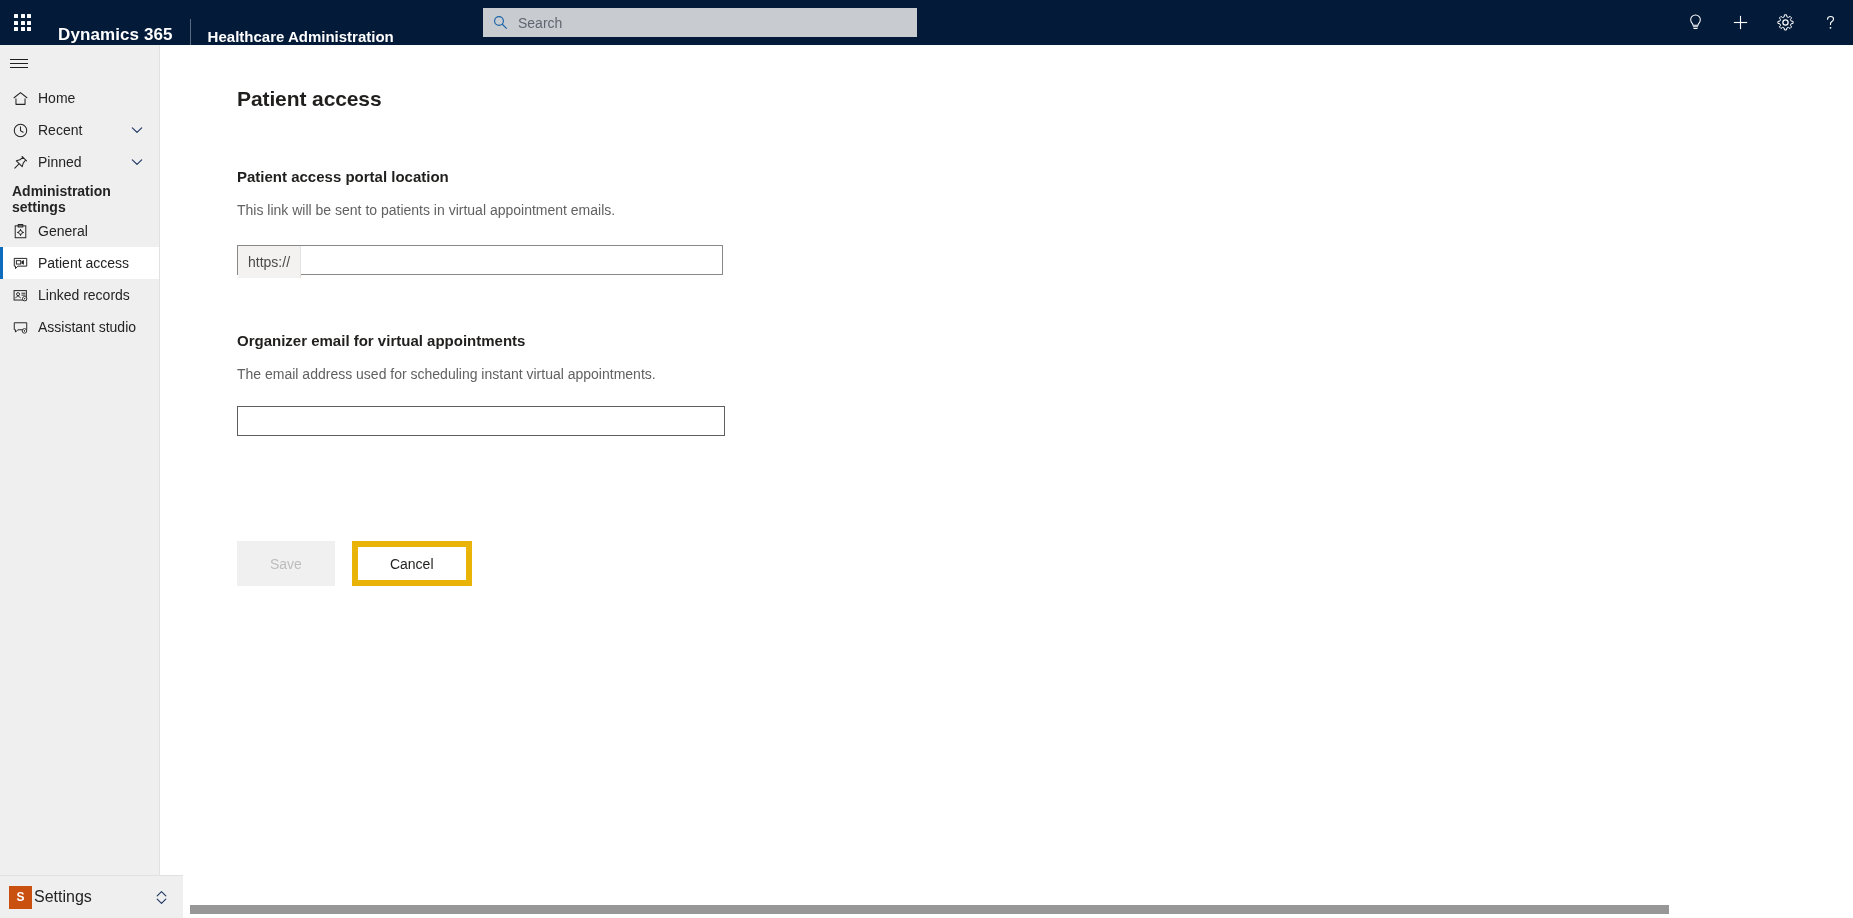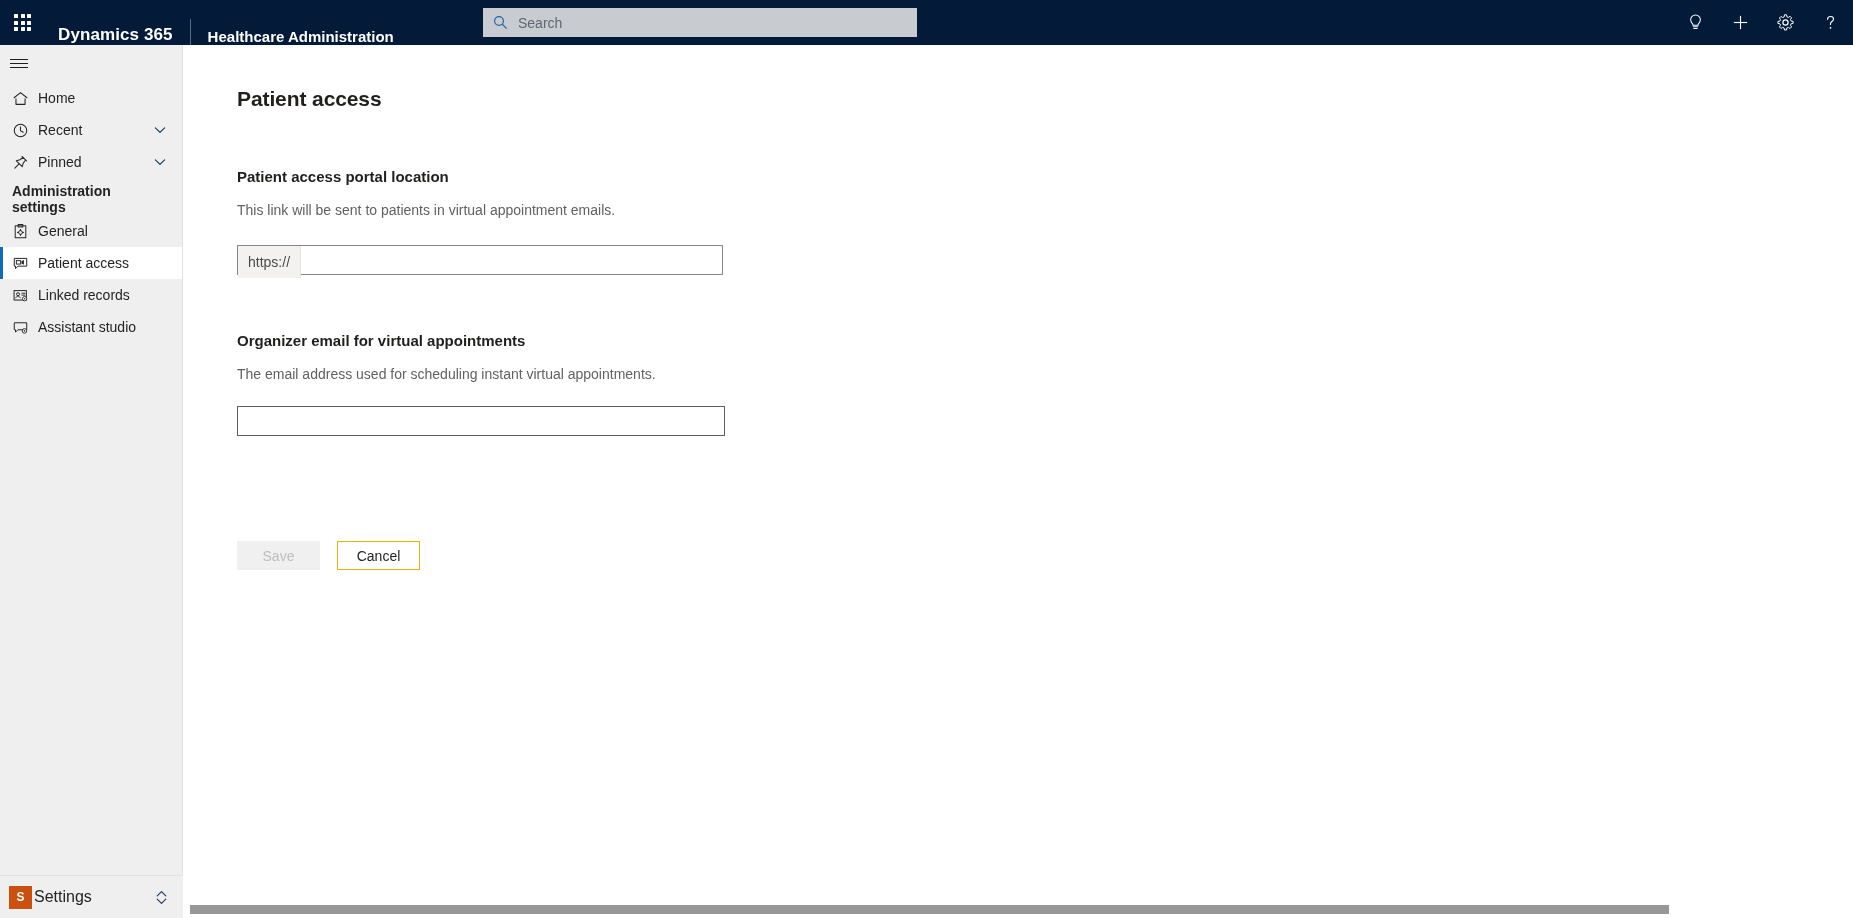--- a/index.html
+++ b/index.html
@@ -65,21 +65,21 @@
   }
   .nav-icon {
     width: 45px; height: 45px;
     display: flex; align-items: center; justify-content: center;
     cursor: pointer;
   }
 
   
   .sidebar {
     position: absolute; top: 45px; left: 0;
-    width: 183px; height: 873px;
+    width: 160px; height: 873px;
     background: #efefef;
     border-right: 1px solid #e1e1e1;
   }
   .hamburger {
     width: 183px; height: 37px;
     display: flex; align-items: center;
     padding-left: 10px;
     cursor: pointer;
   }
   .hamburger span { display: block; width: 18px; height: 1.6px; background: #201f1e; margin: 2.6px 0; }
@@ -185,33 +185,33 @@
   .email-input {
     width: 100%; height: 100%;
     border: none; outline: none; background: transparent;
     font-family: "Liberation Sans", sans-serif;
     font-size: 14px; color: #201f1e;
     padding: 0 8px;
   }
 
   .btn-row { margin-left: 53px; margin-top: 105px; display: flex; }
   .btn {
-    height: 29px; min-width: 83px;
+    height: 45px; min-width: 83px;
     font-family: "Liberation Sans", sans-serif;
     font-size: 14px;
     display: flex; align-items: center; justify-content: center;
     cursor: pointer;
-    padding: 0 4px;
+    padding: 0 32px;
   }
   .btn-save {
     background: #f0f0f0; color: #bdbdbd; border: 1px solid #f0f0f0;
     cursor: default;
   }
   .btn-cancel {
-    background: #ffffff; color: #201f1e; border: 1px solid #eab308;
+    background: #ffffff; color: #201f1e; border: 6px solid #eab308;
     margin-left: 17px;
   }
 
   
   .hscroll {
     position: absolute; left: 184px; bottom: 0;
     width: 1669px; height: 17px;
     background: #ffffff;
   }
   .hscroll-thumb {

